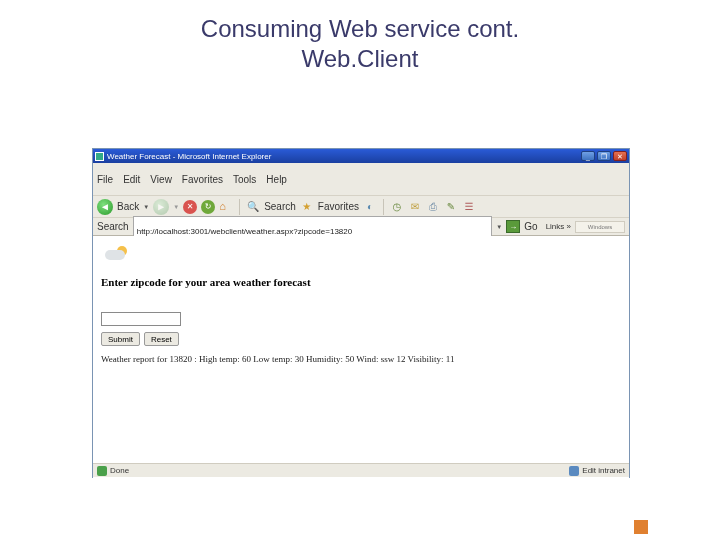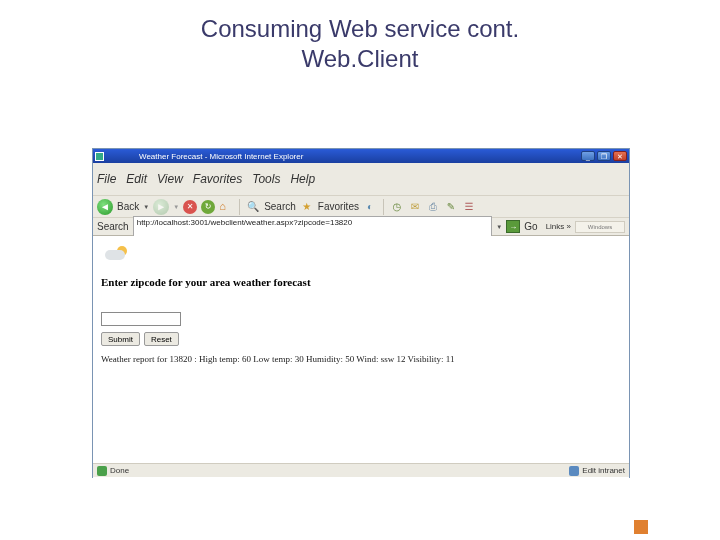--- a/index.html
+++ b/index.html
@@ -41,21 +41,20 @@
     font-size: 8px;
   }
   .titlebar {
     height: 14px;
     background: linear-gradient(#2a5bd7, #1a3fa0);
     color: #fff;
     display: flex;
     align-items: center;
     padding: 0 2px;
     font-size: 8px;
-    gap: 32px;
   }
   .titlebar .favicon {
     width: 9px; height: 9px;
     background: #3a8; border: 1px solid #fff; margin-right: 3px;
   }
   .titlebar .title-text { flex: 1; white-space: nowrap; overflow: hidden; }
   .win-buttons { display: flex; gap: 2px; }
   .win-btn {
     width: 14px; height: 10px;
     background: linear-gradient(#6fa0e5,#3e72c0);
@@ -65,24 +64,23 @@
     color: #fff; font-size: 7px; line-height: 1;
   }
   .win-btn.close { background: linear-gradient(#e57050,#c0402a); border-color: #802020; }
   .menubar {
     height: 12px;
     background: #eceae2;
     display: flex;
     align-items: center;
     gap: 10px;
     padding: 16px 4px;
-    font-size: 12px;
+    font-size: 10px;
     color: #333;
     border-bottom: 1px solid #d6d2c6;
-    font-style: italic;
   }
   .toolbar {
     height: 22px;
     background: #eceae2;
     display: flex;
     align-items: center;
     gap: 4px;
     padding: 0 4px;
     border-bottom: 1px solid #d6d2c6;
   }
@@ -112,21 +110,21 @@
   .addr-input {
     flex: 1;
     height: 19px;
     background: #fff;
     border: 1px solid #a8a8a8;
     font-size: 8px;
     padding: 10px 3px;
     color: #222;
     white-space: nowrap;
     overflow: hidden;
-    display: flex; align-items: flex-end;
+    display: flex; align-items: flex-start;
   }
   .go-btn {
     width: 14px; height: 13px;
     background: #5a9a3a;
     border: 1px solid #3a6a2a;
     color: #fff; font-size: 8px;
     display: flex; align-items: center; justify-content: center;
   }
   .links-label { font-size:8px;color:#333;margin-left:4px; }
   .links-item { width:50px;height:12px;background:#f4f2ea;border:1px solid #d0ccc0;font-size:6px;color:#777;display:flex;align-items:center;justify-content:center;overflow:hidden; }

